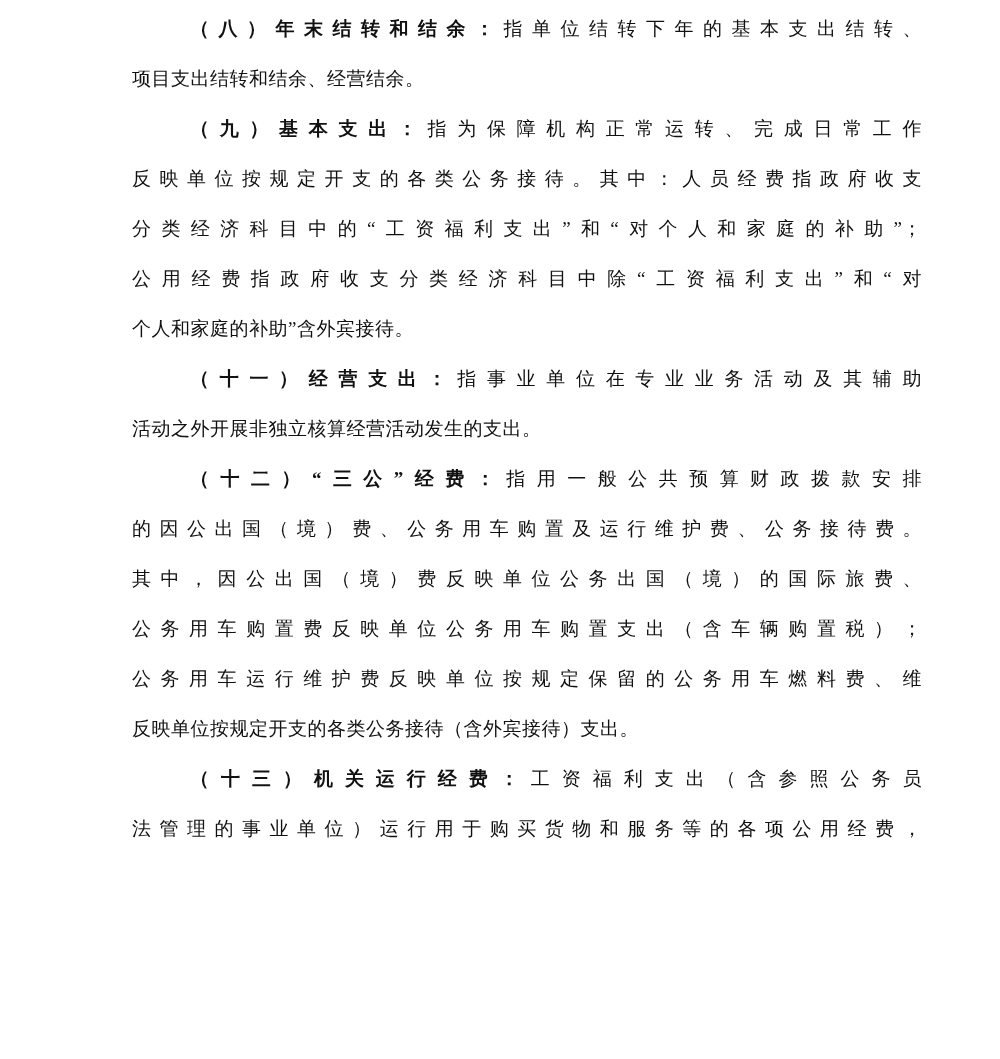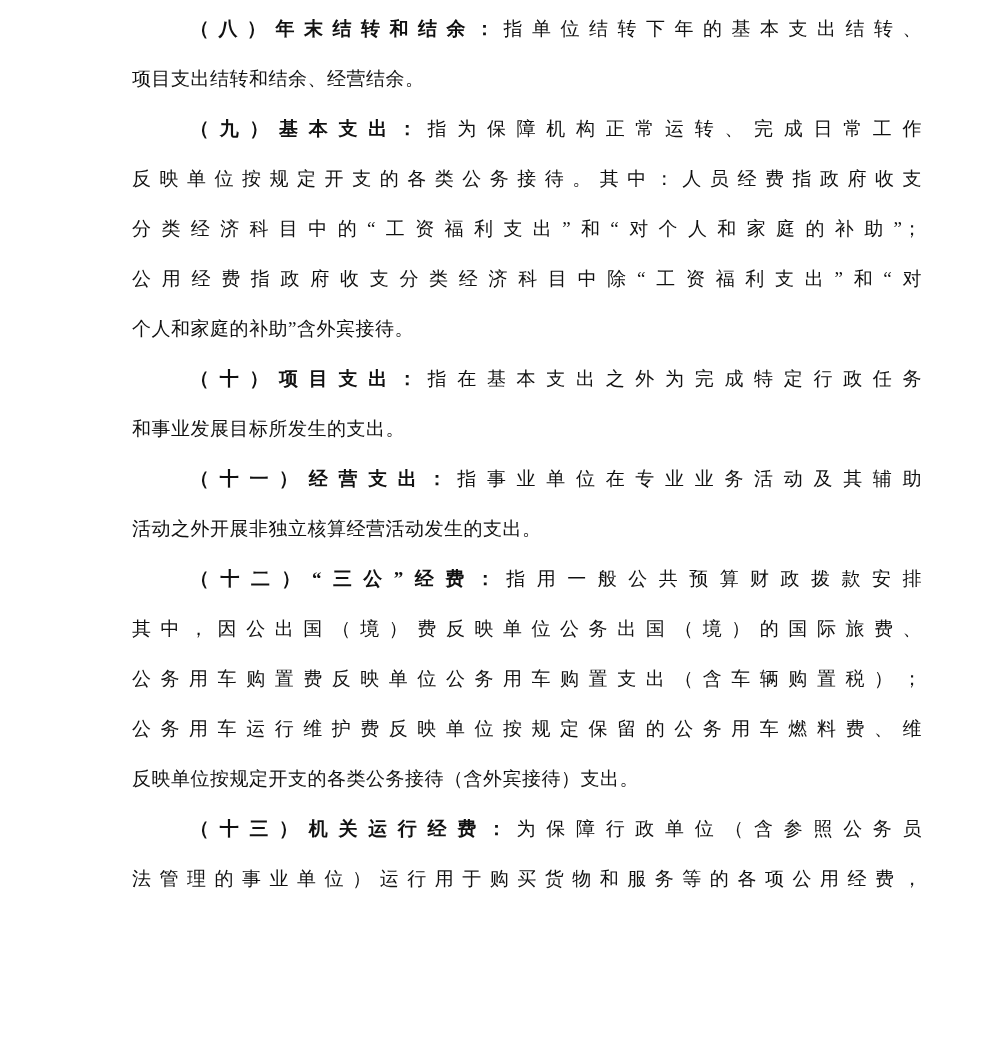--- a/index.html
+++ b/index.html
@@ -52,36 +52,33 @@
   </div>
 
   <div class="para">
     <div class="line fill indent"><span class="b">（九）基本支出：</span><span>指为保障机构正常运转、完成日常工作</span></div>
     <div class="line fill"><span>反映单位按规定开支的各类公务接待。其中：人员经费指政府收支</span></div>
     <div class="line fill"><span>分类经济科目中的“工资福利支出”和“对个人和家庭的补助”；</span></div>
     <div class="line fill"><span>公用经费指政府收支分类经济科目中除“工资福利支出”和“对</span></div>
     <div class="line"><span>个人和家庭的补助”含外宾接待。</span></div>
   </div>
 
-  <div class="para">
-    <div class="line fill indent"><span class="b">（十）项目支出：</span><span>指在基本支出之外为完成特定行政任务</span></div>
-    <div class="line"><span>和事业发展目标所发生的支出。</span></div>
-  </div>
 
   <div class="para">
     <div class="line fill indent"><span class="b">（十一）经营支出：</span><span>指事业单位在专业业务活动及其辅助</span></div>
     <div class="line"><span>活动之外开展非独立核算经营活动发生的支出。</span></div>
   </div>
 
   <div class="para">
     <div class="line fill indent"><span class="b">（十二）“三公”经费：</span><span>指用一般公共预算财政拨款安排</span></div>
+    <div class="line fill"><span>的因公出国（境）费、公务用车购置及运行维护费、公务接待费。</span></div>
     <div class="line fill"><span>其中，因公出国（境）费反映单位公务出国（境）的国际旅费、</span></div>
     <div class="line fill"><span>公务用车购置费反映单位公务用车购置支出（含车辆购置税）；</span></div>
     <div class="line fill"><span>公务用车运行维护费反映单位按规定保留的公务用车燃料费、维</span></div>
     <div class="line"><span>反映单位按规定开支的各类公务接待（含外宾接待）支出。</span></div>
   </div>
 
   <div class="para">
-    <div class="line fill indent"><span class="b">（十三）机关运行经费：</span><span>为保障行政单位（含参照公务员</span></div>
+    <div class="line fill indent"><span class="b">（十三）机关运行经费：</span><span>工资福利支出（含参照公务员</span></div>
     <div class="line fill"><span>法管理的事业单位）运行用于购买货物和服务等的各项公用经费，</span></div>
   </div>
 
 </div>
 
 </body></html>

